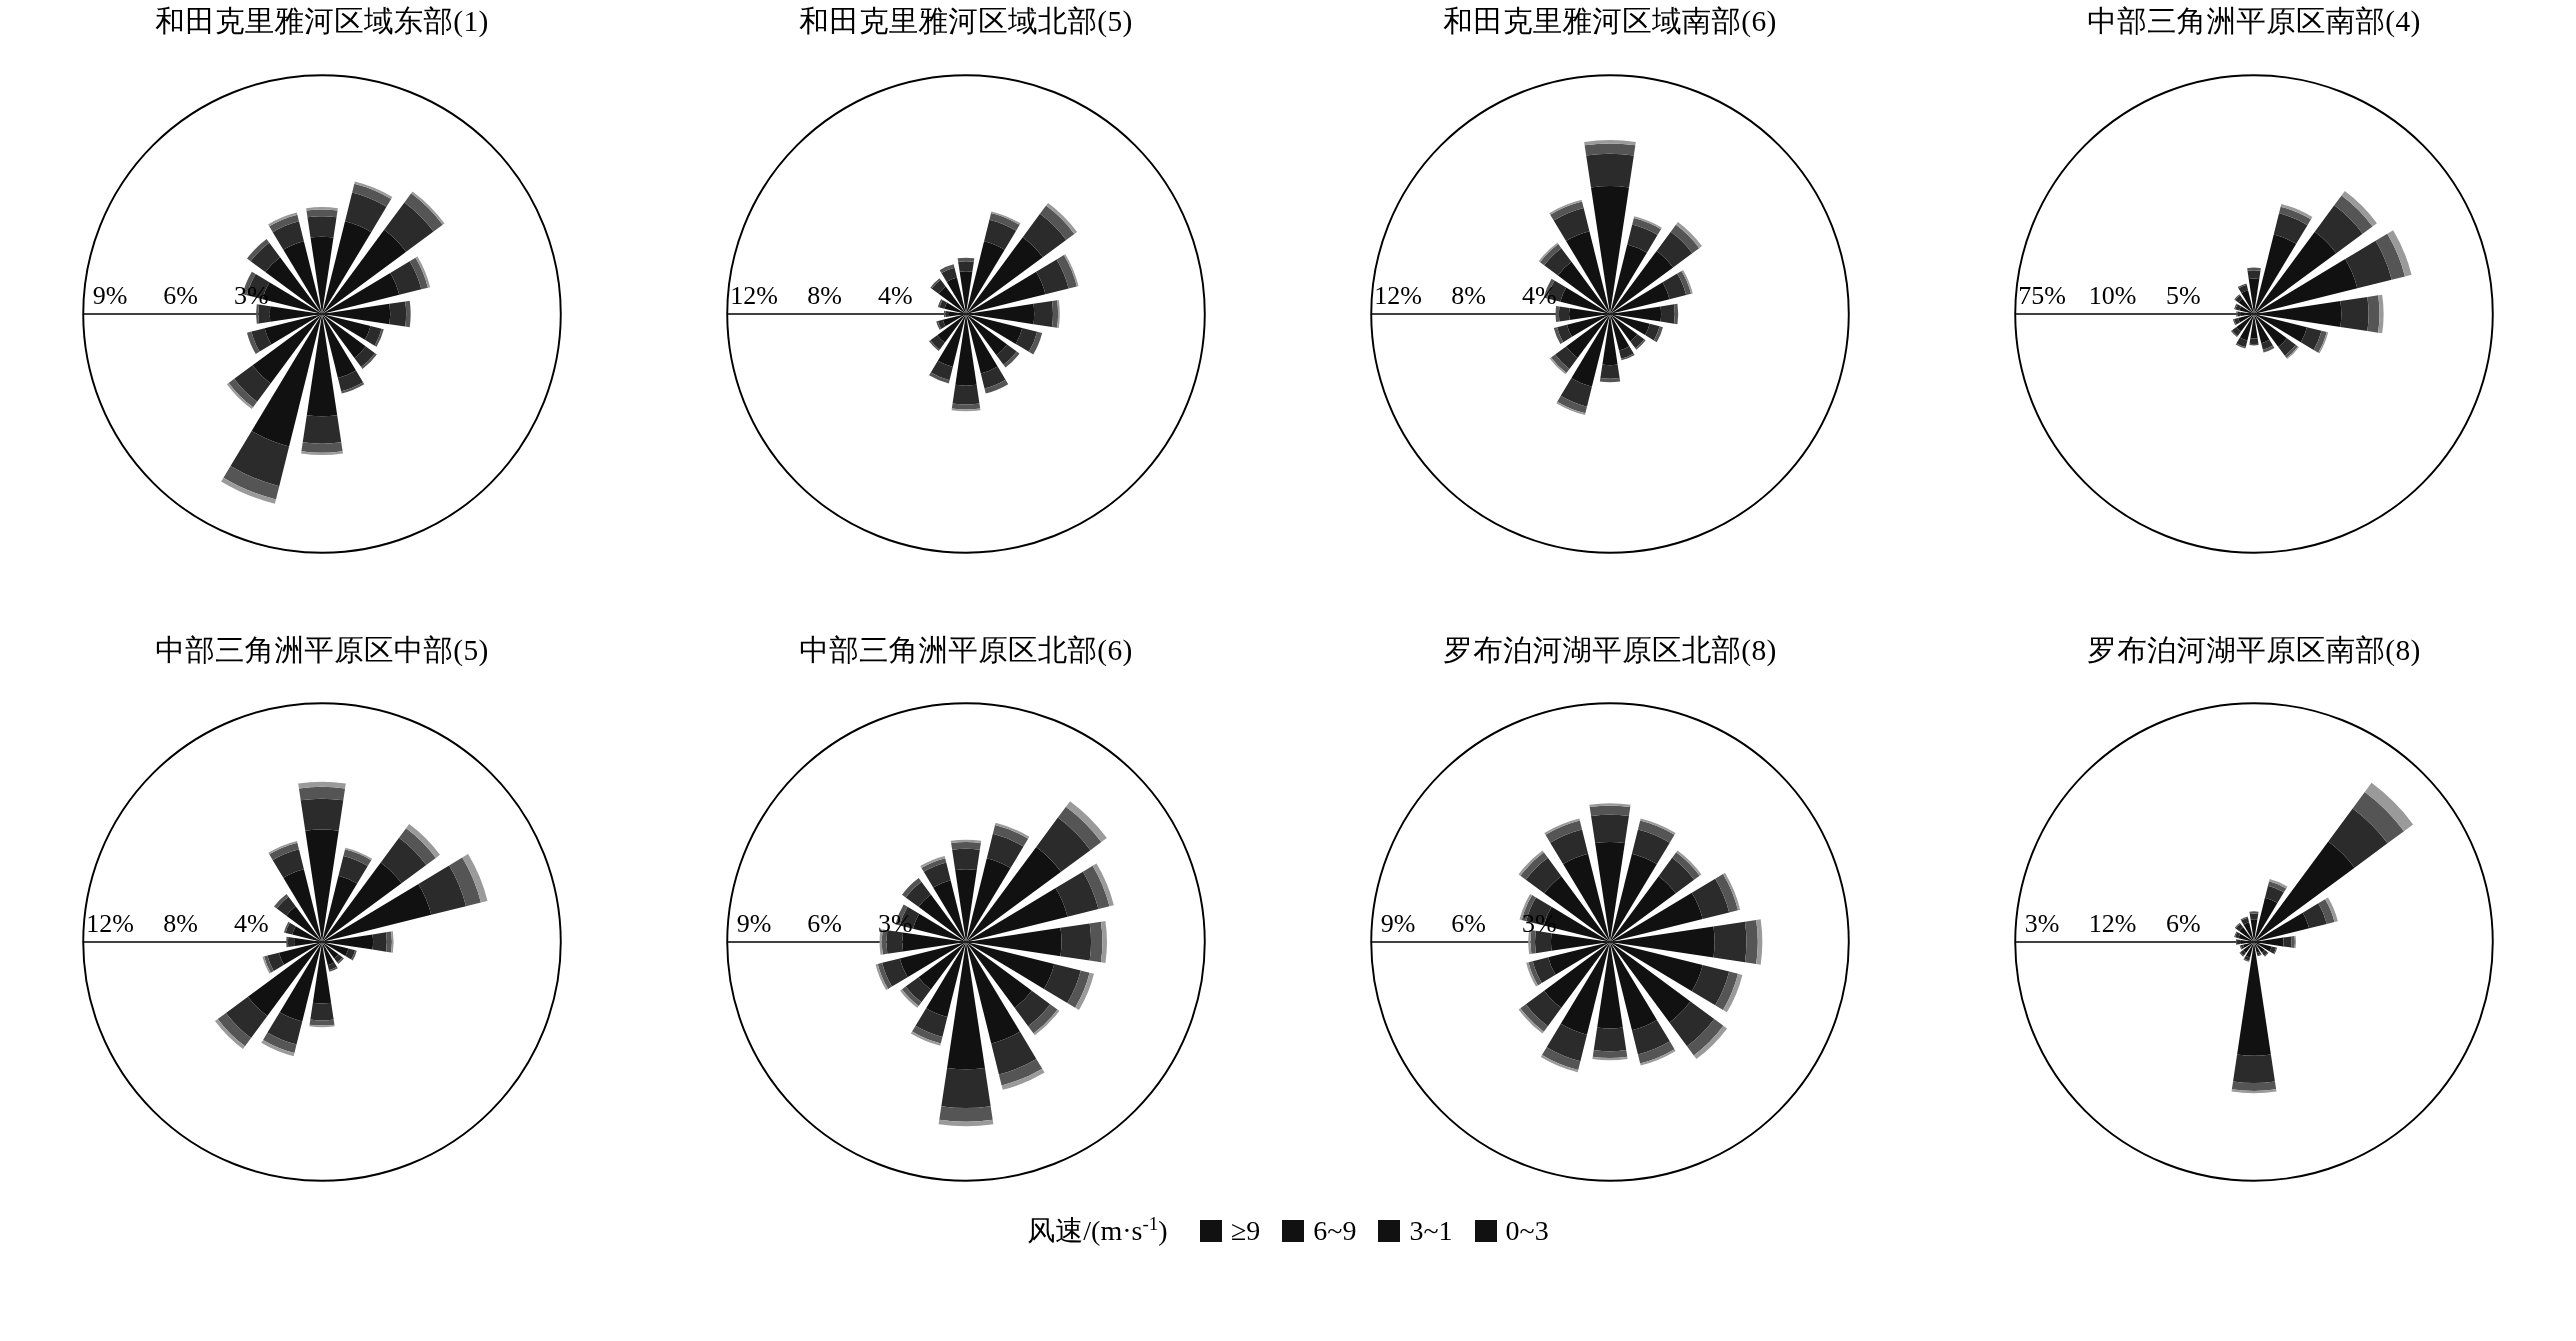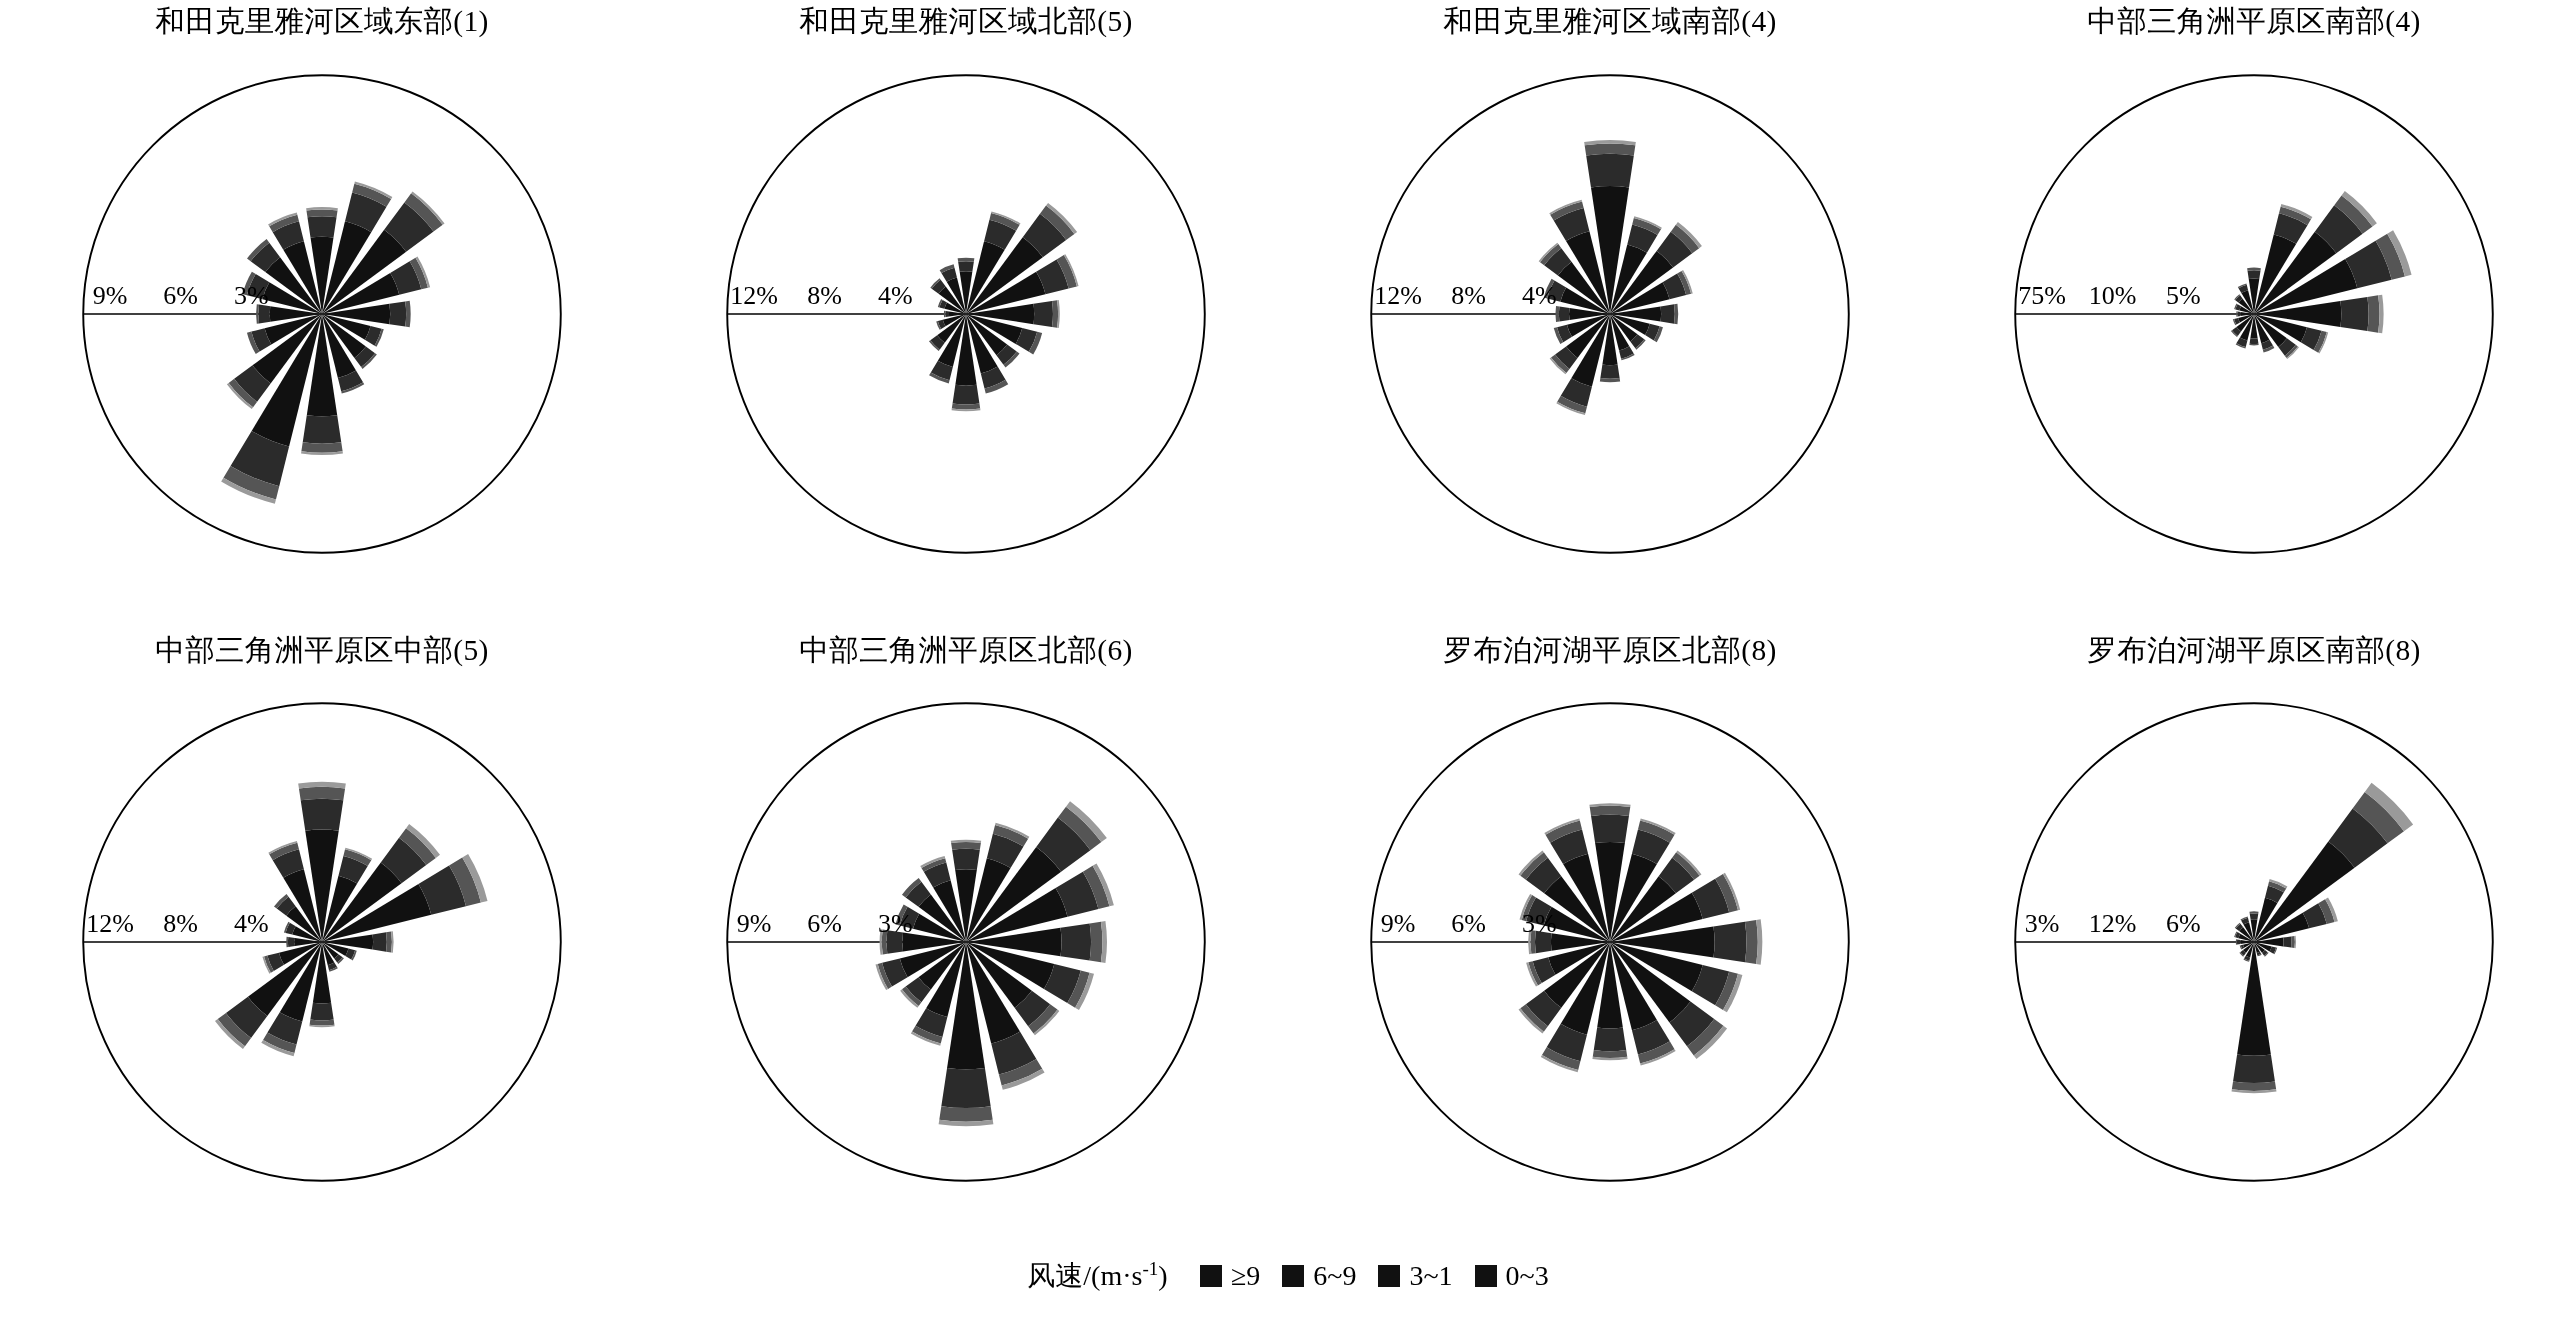--- a/index.html
+++ b/index.html
@@ -18,21 +18,21 @@
   .rose-holder{position:relative;width:552px;height:552px;margin-top:-2.6px;}
   .rose-holder svg{position:absolute;left:0;top:0;width:552px;height:552px;}
   .axis-labels{
     position:absolute;left:0;top:0;width:552px;height:552px;pointer-events:none;
   }
   .axis-lab{
     position:absolute;font-size:26px;font-family:"Liberation Serif",serif;
     transform:translate(-50%,-100%);white-space:nowrap;
   }
   .legend{
-    position:absolute;left:0;top:1257px;width:2576px;height:77px;
+    position:absolute;left:0;top:1212px;width:2576px;height:77px;
     display:flex;align-items:flex-start;justify-content:center;gap:0;
   }
   .legend-inner{display:flex;align-items:center;gap:22px;font-size:28px;}
   .legend-title{font-size:28px;margin-right:10.3px;white-space:nowrap;}
   .legend-item{display:flex;align-items:center;gap:9px;white-space:nowrap;}
   .swatch{display:inline-block;width:22px;height:22px;}
   sup{font-size:0.68em;vertical-align:super;}
 </style>
 </head>
 <body>
@@ -174,21 +174,21 @@
           </svg>
         <div class="axis-labels">
             <div class="axis-lab" style="left: 11.6073%; top: 49.5349%;">12%</div>
             <div class="axis-lab" style="left: 24.4048%; top: 49.5349%;">8%</div>
             <div class="axis-lab" style="left: 37.2024%; top: 49.5349%;">4%</div>
           </div>
       </div>
     </div>
 
     <div class="cell">
-      <div class="cell-title">和田克里雅河区域南部(4)</div>
+      <div class="cell-title">和田克里雅河区域南部(6)</div>
       <div class="rose-holder">
         <svg viewBox="0 0 860 860">
             <circle cx="430" cy="430" r="372" fill="none" stroke="#000000" stroke-width="3"></circle>
             <line x1="58" y1="430" x2="440" y2="430" stroke="#000000" stroke-width="2.5"></line>
             <path d="M 430 430 L 400.3717078162561 232.9290477502023 A 199.28571428571428 199.28571428571428 0 0 1 459.6282921837439 232.9290477502023 Z" fill="#111111"></path>
             <path d="M 400.3717078162561 232.9290477502023 L 392.86587379637433 183.00440651358684 A 249.7714285714286 249.7714285714286 0 0 1 467.1341262036257 183.00440651358684 L 459.6282921837439 232.9290477502023 A 199.28571428571428 199.28571428571428 0 0 0 400.3717078162561 232.9290477502023 Z" fill="#2b2b2b"></path>
             <path d="M 392.86587379637433 183.00440651358684 L 390.4956104216748 167.23873033360303 A 265.7142857142857 265.7142857142857 0 0 1 469.50438957832523 167.23873033360303 L 467.1341262036257 183.00440651358684 A 249.7714285714286 249.7714285714286 0 0 0 392.86587379637433 183.00440651358684 Z" fill="#555555"></path>
             <path d="M 390.4956104216748 167.23873033360303 L 389.7055226301083 161.9835049402751 A 271.0285714285714 271.0285714285714 0 0 1 470.2944773698917 161.9835049402751 L 469.50438957832523 167.23873033360303 A 265.7142857142857 265.7142857142857 0 0 0 390.4956104216748 167.23873033360303 Z" fill="#9a9a9a"></path>
             <path d="M 430 430 L 456.90397678896716 321.6914775609107 A 111.6 111.6 0 0 1 487.5617062486113 334.39032489466047 Z" fill="#111111"></path>
             <path d="M 456.90397678896716 321.6914775609107 L 464.5908273001006 290.7461854354566 A 143.4857142857143 143.4857142857143 0 0 1 504.0079080339288 307.0732748645635 L 487.5617062486113 334.39032489466047 A 111.6 111.6 0 0 0 456.90397678896716 321.6914775609107 Z" fill="#2b2b2b"></path>

